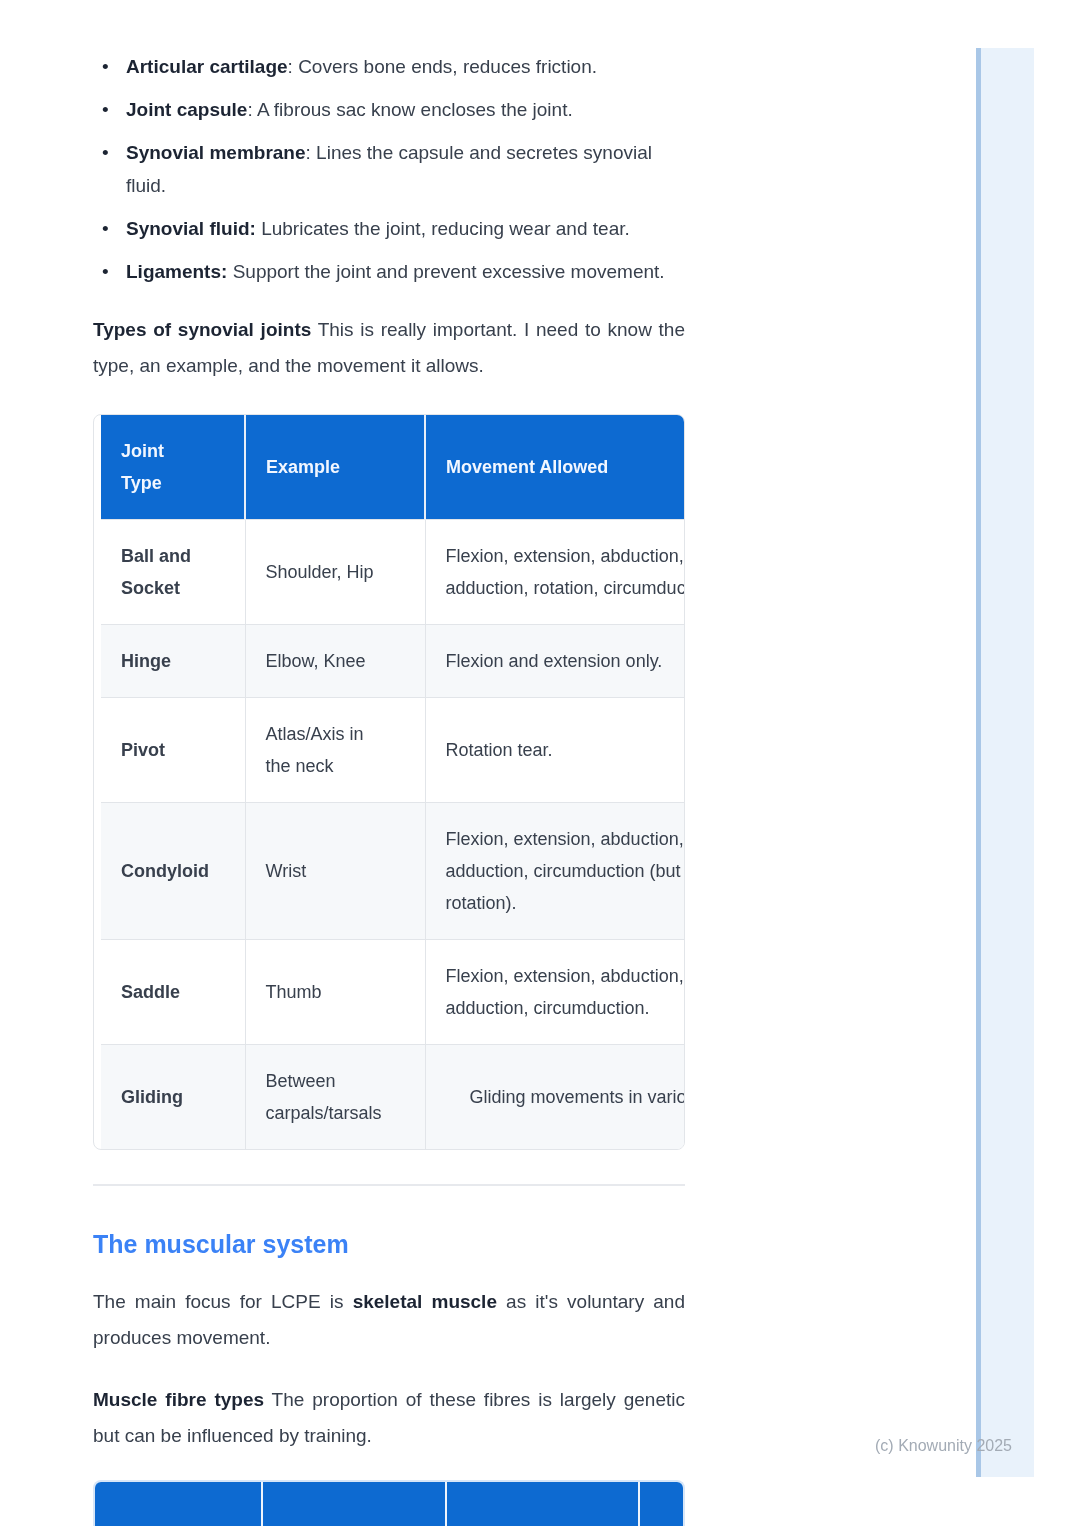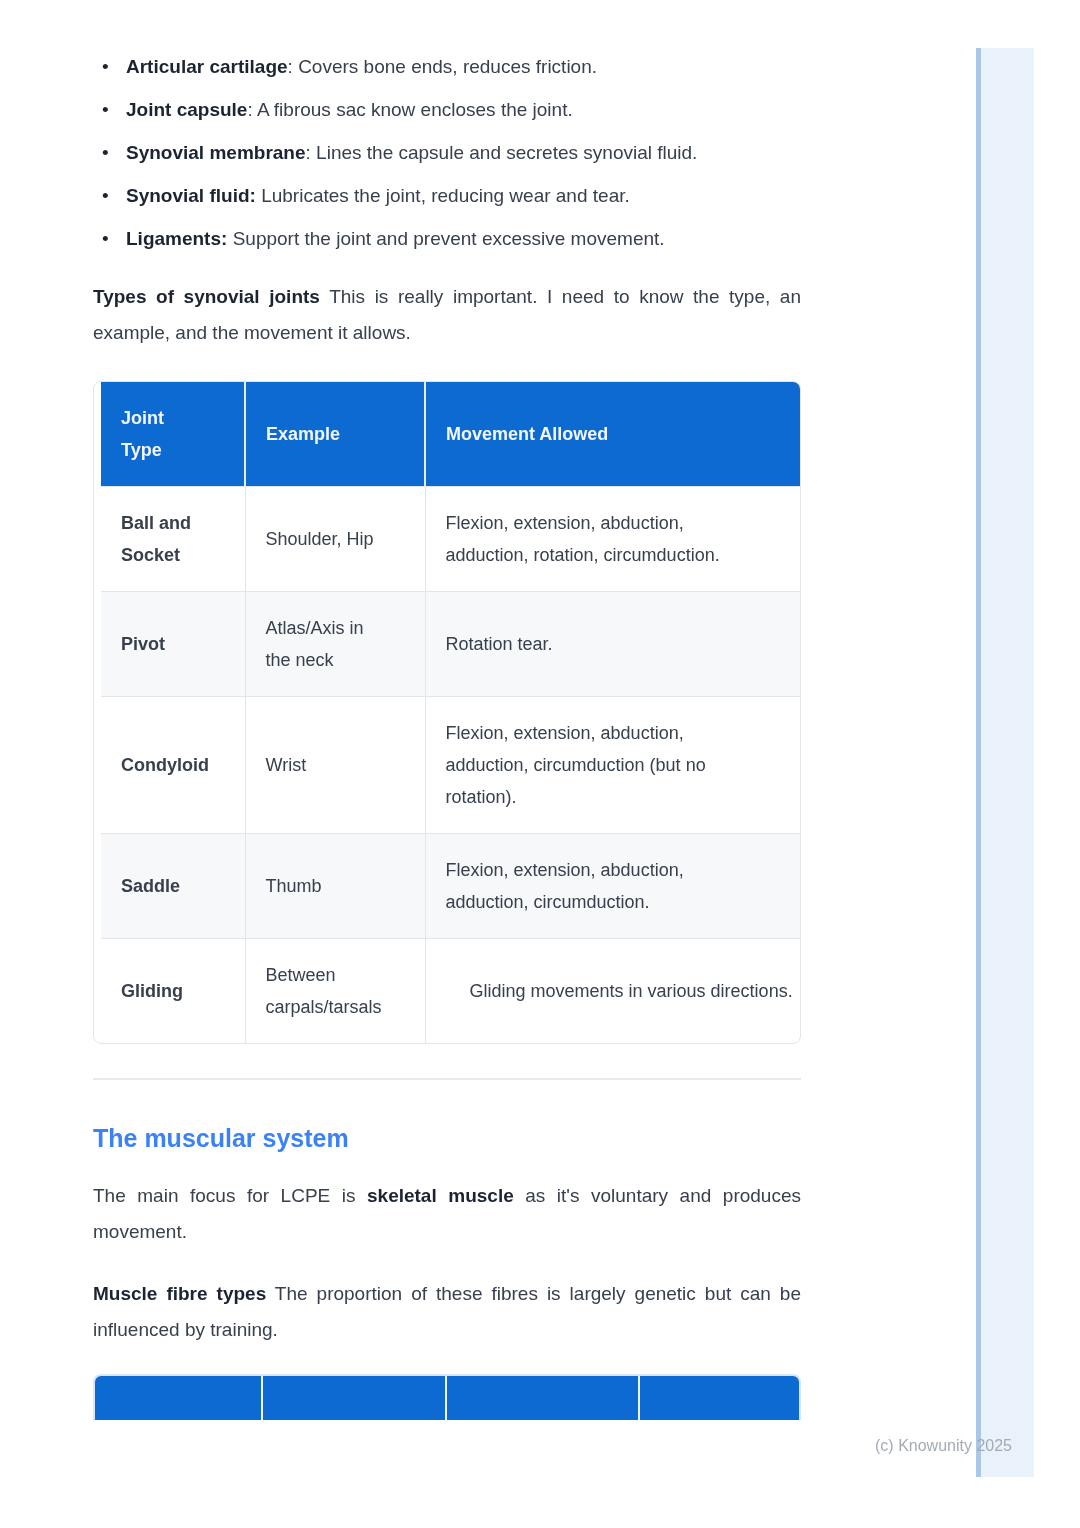--- a/index.html
+++ b/index.html
@@ -7,21 +7,21 @@
   body {
     width: 1080px; height: 1528px;
     position: relative;
     overflow: hidden;
     font-family: "Liberation Sans", "DejaVu Sans", sans-serif;
     color: #38404d;
   }
   .content {
     position: absolute;
     left: 93px; top: 0;
-    width: 708px;
+    width: 592px;
     padding-top: 50px;
   }
   
   ul.bullets { list-style: none; }
   ul.bullets li {
     position: relative;
     padding-left: 33px;
     font-size: 19px;
     line-height: 33px;
     margin-bottom: 10px;
@@ -175,20 +175,29 @@
         <tr>
           <td class="jt">Ball and Socket</td>
           <td>
               <div class="cell2">Shoulder, Hip</div>
             </td>
           <td>
               <div class="cell3">Flexion, extension, abduction, adduction, rotation, circumduction.</div>
             </td>
         </tr>
         <tr>
+          <td class="jt">Hinge</td>
+          <td>
+              <div class="cell2">Elbow, Knee</div>
+            </td>
+          <td>
+              <div class="cell3">Flexion and extension only.</div>
+            </td>
+        </tr>
+        <tr>
           <td class="jt">Pivot</td>
           <td>
               <div class="cell2">Atlas/Axis in the neck</div>
             </td>
           <td>
               <div class="cell3">Rotation tear.</div>
             </td>
         </tr>
         <tr>
           <td class="jt">Condyloid</td>

